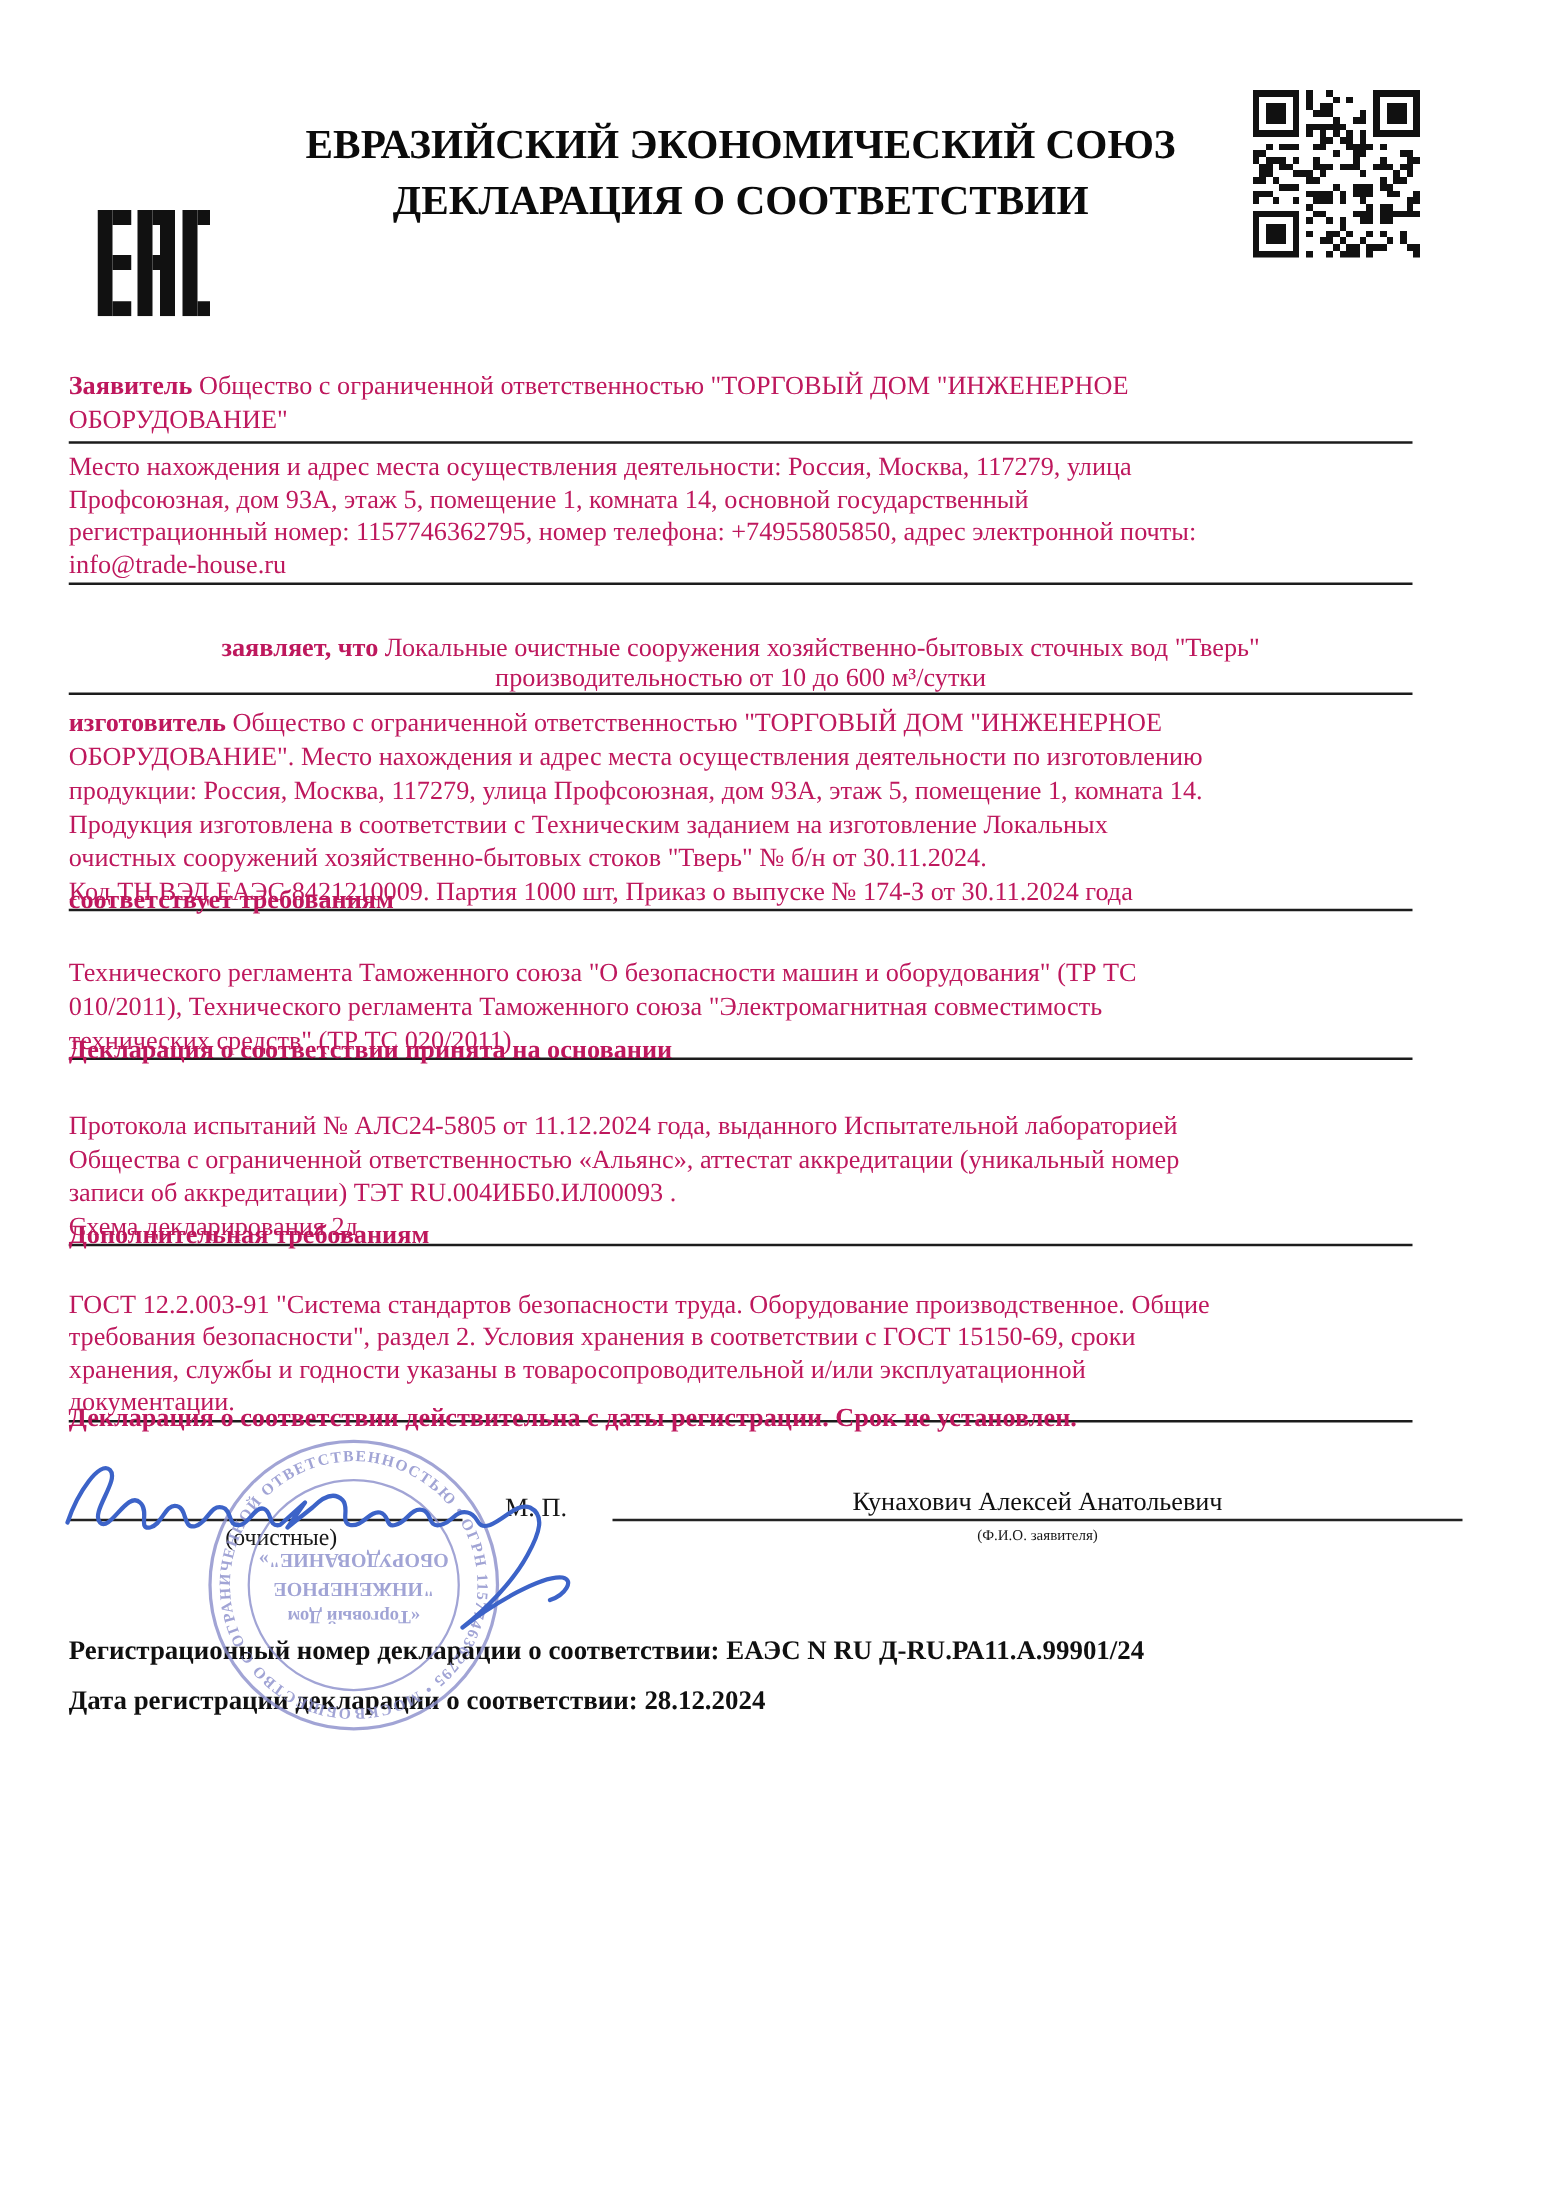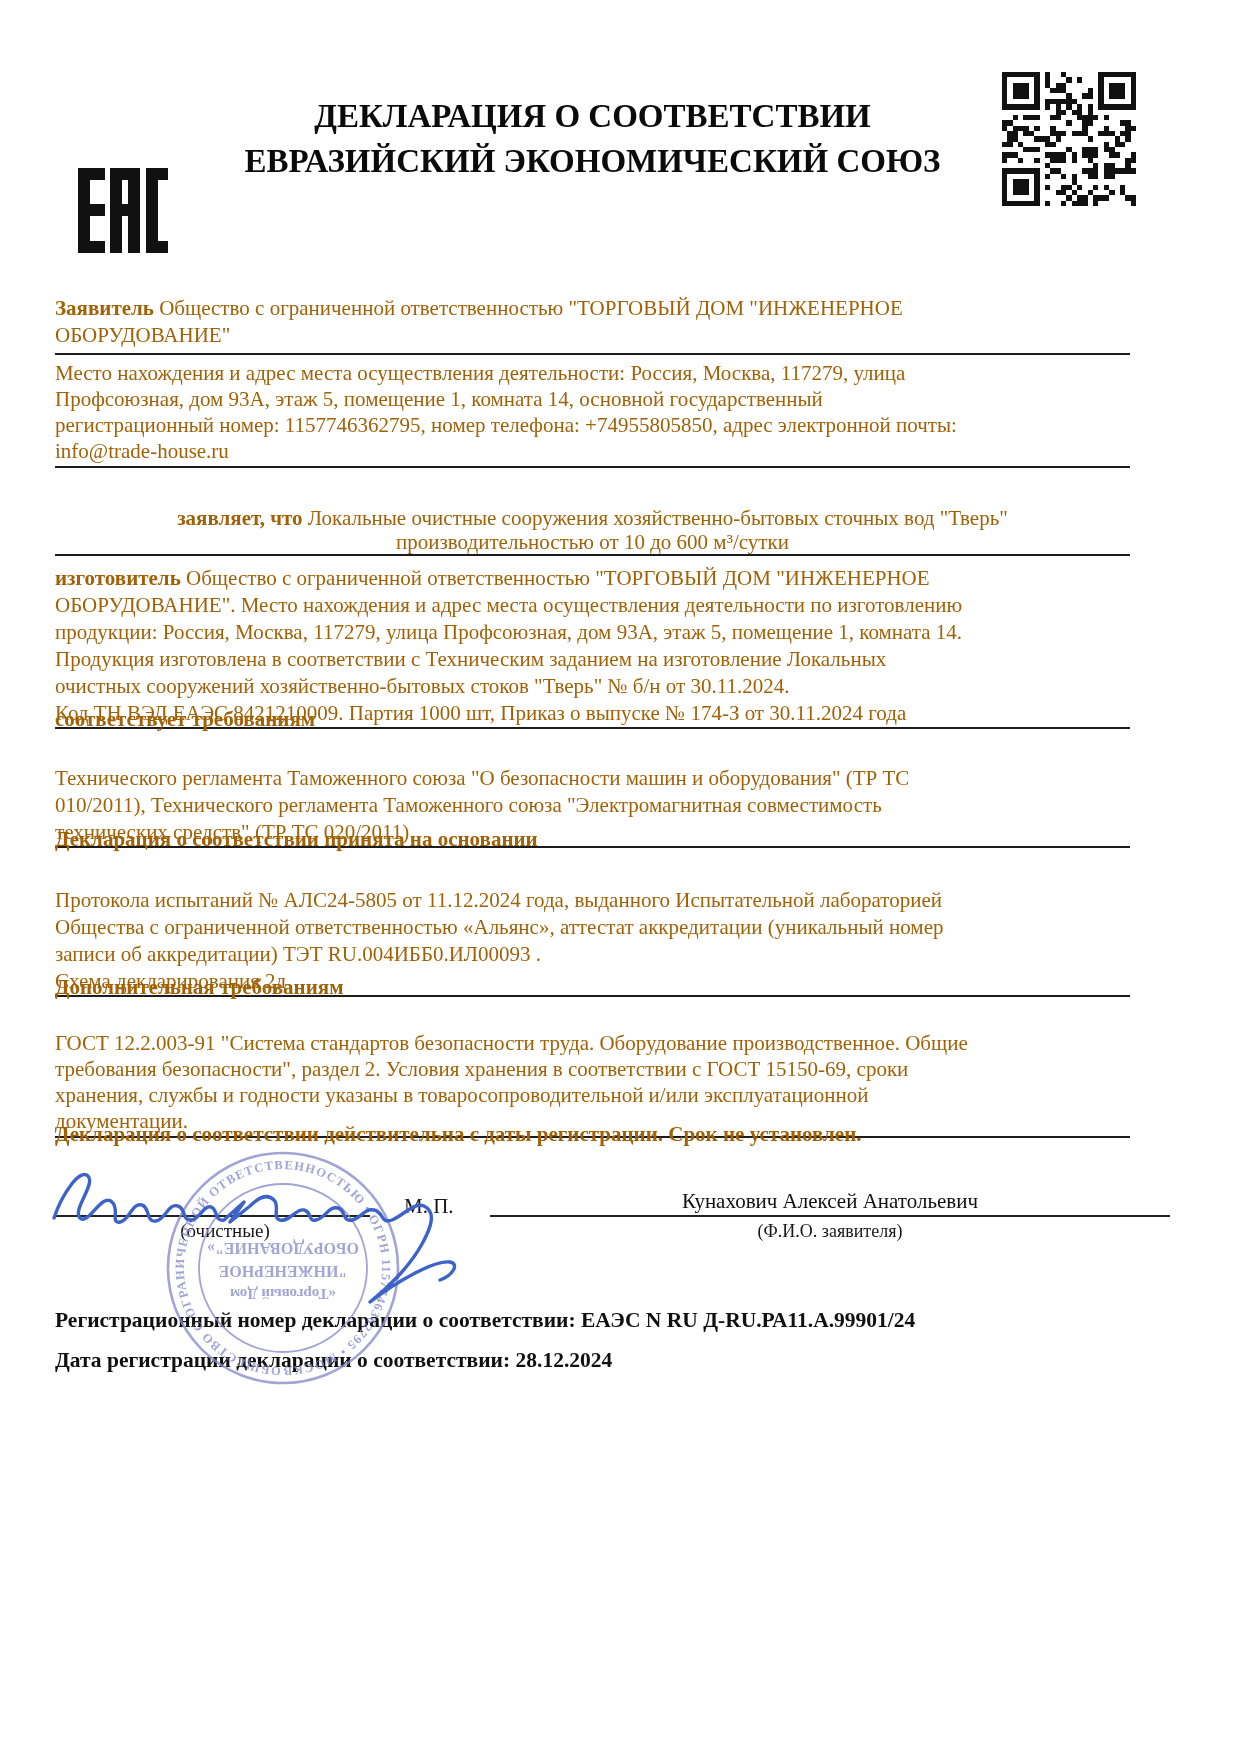--- a/index.html
+++ b/index.html
@@ -7,43 +7,43 @@
         font-family:"Liberation Serif","DejaVu Serif",serif;color:#101010;}
   .abs{position:absolute;}
   #title{left:55px;top:94px;width:1075px;text-align:center;font-weight:bold;
          font-size:33px;line-height:45px;letter-spacing:0px;color:#0b0b0b;}
   
   #eac{left:78px;top:168px;width:90px;height:85px;}
   
   #qr{left:1002px;top:72px;width:134px;height:134px;}
   
   .sec{position:absolute;left:55px;width:1075px;font-size:21px;line-height:27px;
-       white-space:pre-line;color:#a16207;font-family:Liberation Serif, serif;}
+       white-space:pre-line;color:#be185d;font-family:Liberation Serif, serif;}
   .rule{border-bottom:2px solid #1c1c1c;}
   .lead{font-weight:bold;}
   .lh26{line-height:26px;}
   .lh24{line-height:24px;text-align:center;}
   .head{font-weight:bold;}
   
   .sline{position:absolute;border-top:2px solid #232323;height:0;}
   .cap{position:absolute;text-align:center;font-size:19px;color:#181818;}
   #mp{position:absolute;left:404px;top:1194px;font-size:21px;color:#181818;}
   #signer-name{position:absolute;left:490px;top:1189px;width:680px;text-align:center;font-size:21px;}
   #stamp{position:absolute;left:158px;top:1143px;width:250px;height:250px;pointer-events:none;}
   #autograph{position:absolute;left:48px;top:1152px;width:430px;height:170px;pointer-events:none;}
   .footline{position:absolute;left:55px;font-size:21.5px;font-weight:bold;color:#101010;}
 </style>
 </head>
 <body>
 
 <div id="page">
 
   <div id="title" class="abs">
+    <div>ЕВРАЗИЙСКИЙ ЭКОНОМИЧЕСКИЙ СОЮЗ</div>
     <div>ДЕКЛАРАЦИЯ О СООТВЕТСТВИИ</div>
-    <div>ЕВРАЗИЙСКИЙ ЭКОНОМИЧЕСКИЙ СОЮЗ</div>
   </div>
 
   <svg id="eac" class="abs" viewBox="0 0 90 85" aria-label="EAC">
     <g fill="#111111">
       <rect x="0" y="0" width="12" height="85"></rect>
         <rect x="12" y="0" width="15" height="12"></rect>
       <rect x="12" y="36" width="15" height="12"></rect>
         <rect x="12" y="73" width="15" height="12"></rect>
       <rect x="32" y="0" width="12" height="85"></rect>
         <rect x="50" y="0" width="12" height="85"></rect>
@@ -297,21 +297,21 @@
 документации.</span>
   </div>
 
   <div class="sec head" style="top:1121px;">Декларация о соответствии  действительна с даты регистрации. Срок не  установлен.</div>
 
   <div class="sline" style="left:55px;top:1215px;width:315px;"></div>
   <div class="cap" style="left:140px;top:1220px;width:170px;">(очистные)</div>
   <div id="mp">М. П.</div>
   <div id="signer-name">Кунахович Алексей Анатольевич</div>
   <div class="sline" style="left:490px;top:1215px;width:680px;"></div>
-  <div class="cap" style="left:490px;top:1221px;width:680px;font-size:18px;">(Ф.И.О. заявителя)</div>
+  <div class="cap" style="left:490px;top:1221px;width:680px;font-size:12px;">(Ф.И.О. заявителя)</div>
 
   <div class="footline" style="top:1308px;">
     <span>Регистрационный номер декларации о соответствии: </span><span>ЕАЭС N RU Д-RU.РА11.А.99901/24</span>
   </div>
   <div class="footline" style="top:1348px;">
     <span>Дата регистрации декларации о соответствии: </span><span>28.12.2024</span>
   </div>
 
   <svg id="stamp" viewBox="0 0 250 250">
     <g opacity="0.8">

